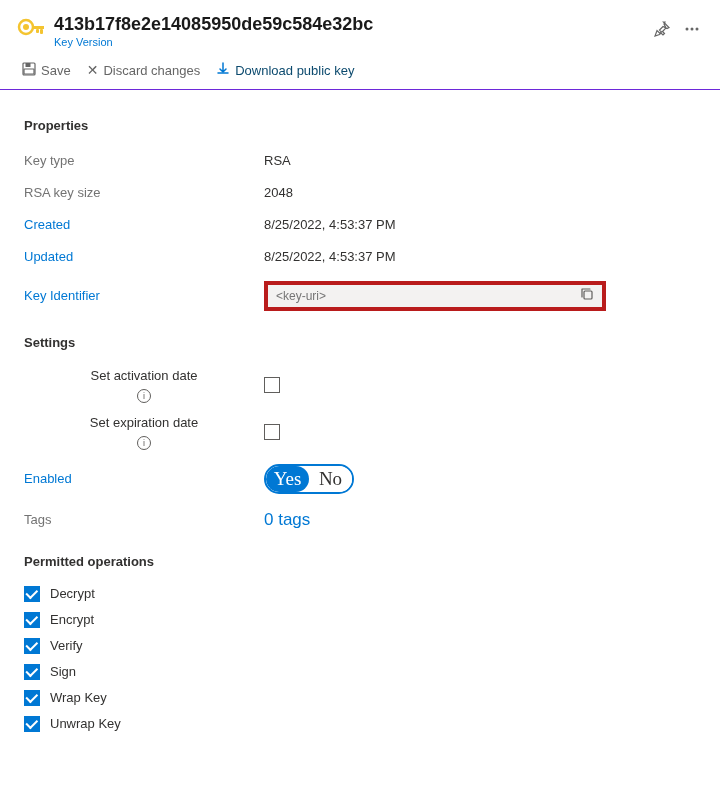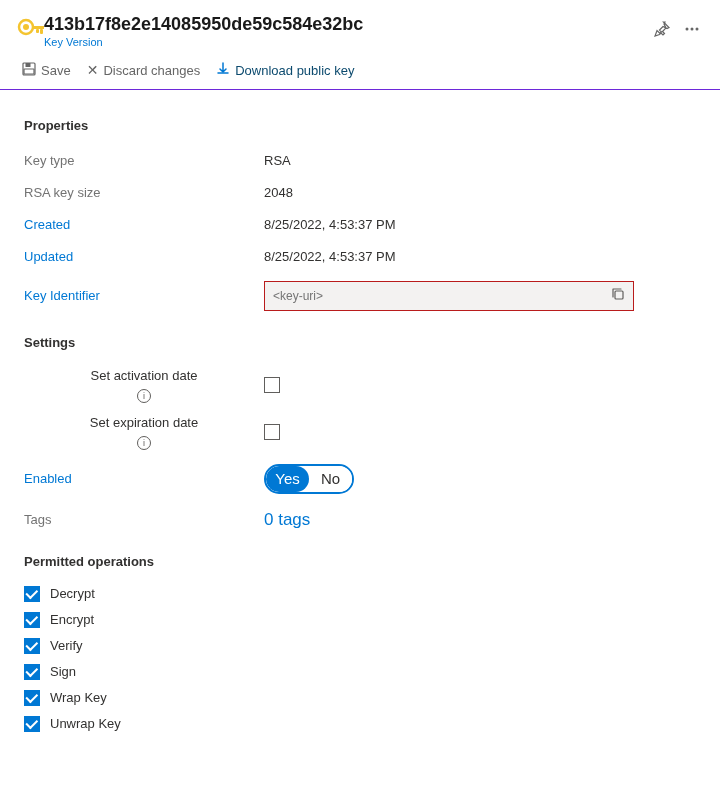--- a/index.html
+++ b/index.html
@@ -10,21 +10,21 @@
       background: #fff;
       width: 720px;
       min-height: 809px;
     }
 
     
     .page-header {
       display: flex;
       align-items: center;
       padding: 14px 16px 4px 16px;
-      gap: 0;
+      gap: 10px;
     }
     .key-icon {
       width: 28px;
       height: 28px;
       flex-shrink: 0;
     }
     .header-title-block {
       flex: 1;
     }
     .header-title {
@@ -111,23 +111,23 @@
     }
     .prop-value {
       font-size: 13px;
       color: #323130;
     }
 
     
     .key-id-container {
       display: flex;
       align-items: center;
-      border: 1px solid #b91c1c;
+      border: 4px solid #b91c1c;
       background: #f3f2f1;
-      width: 370px;
+      width: 342px;
       height: 30px;
       padding: 0 8px;
       gap: 20px;
     }
     .key-id-input {
       flex: 1;
       background: transparent;
       border: none;
       outline: none;
       font-size: 12px;
@@ -194,24 +194,25 @@
       border-radius: 20px;
       overflow: hidden;
       width: 90px;
       height: 30px;
     }
     .toggle-option {
       flex: 1;
       display: flex;
       align-items: center;
       justify-content: center;
-      font-size: 15px;
+      font-size: 19px;
       font-weight: 500;
       height: 100%;
       cursor: pointer;
+      font-family: Liberation Serif, serif;
     }
     .toggle-option.active {
       background: #0078d4;
       color: #fff;
       border-radius: 16px;
     }
     .toggle-option.inactive {
       background: #fff;
       color: #323130;
     }

